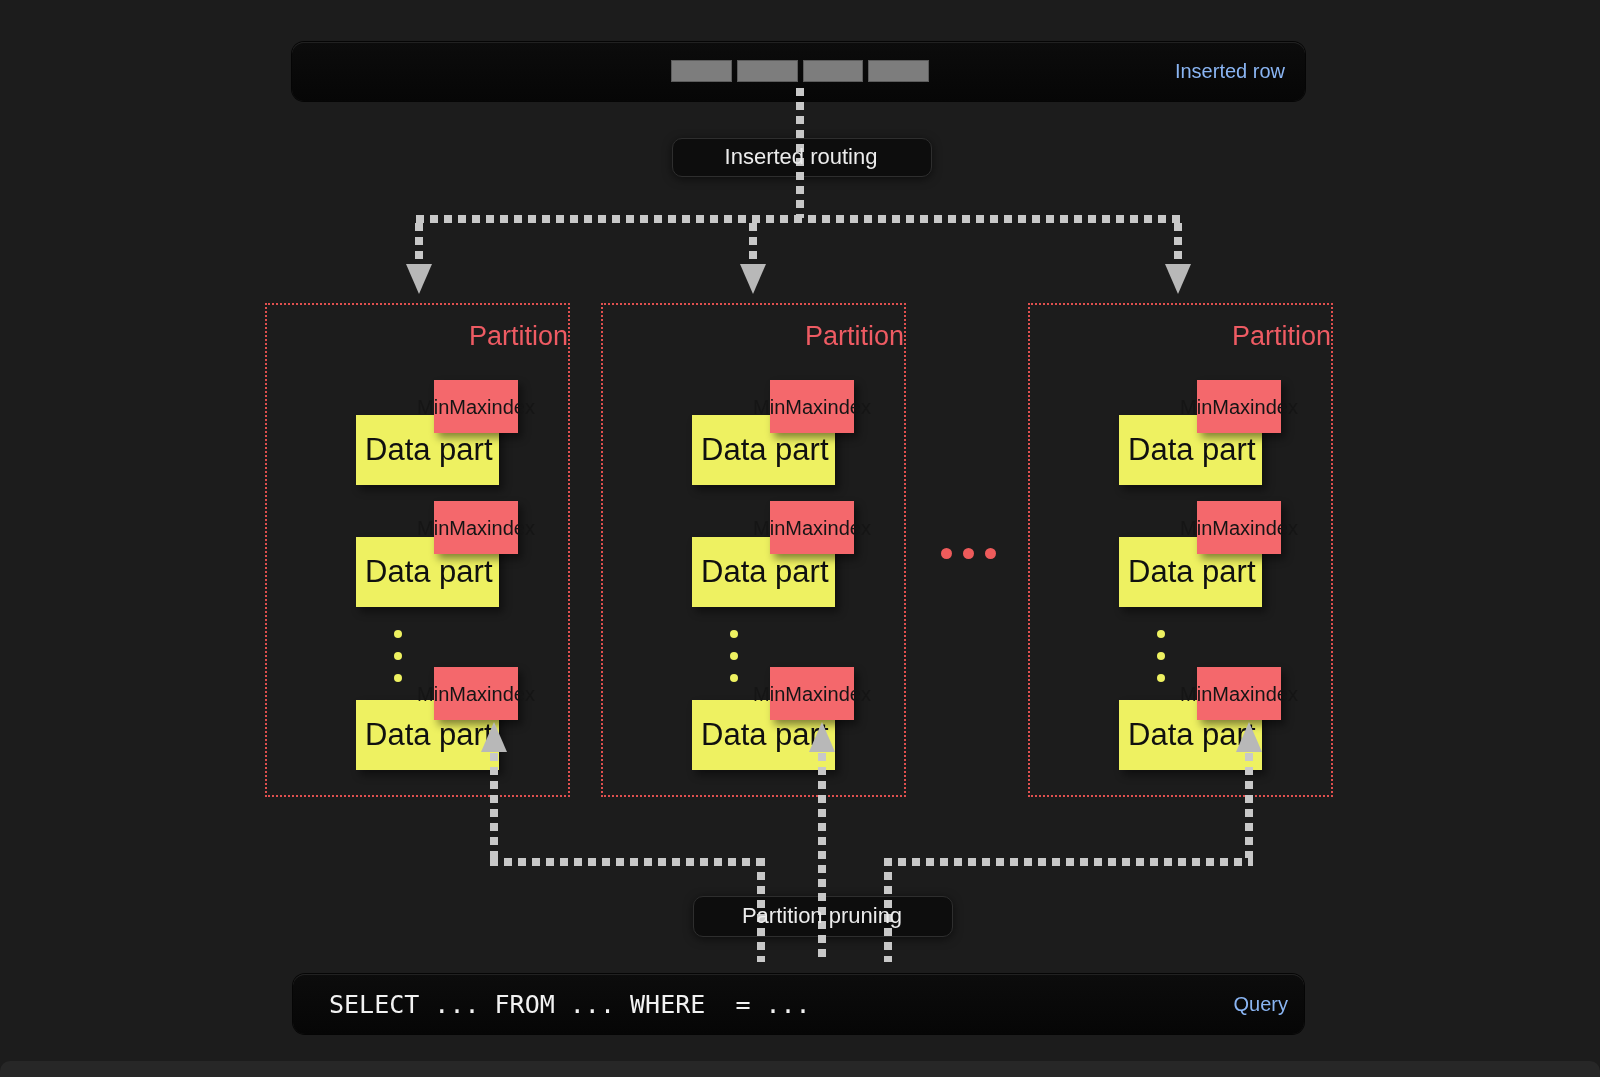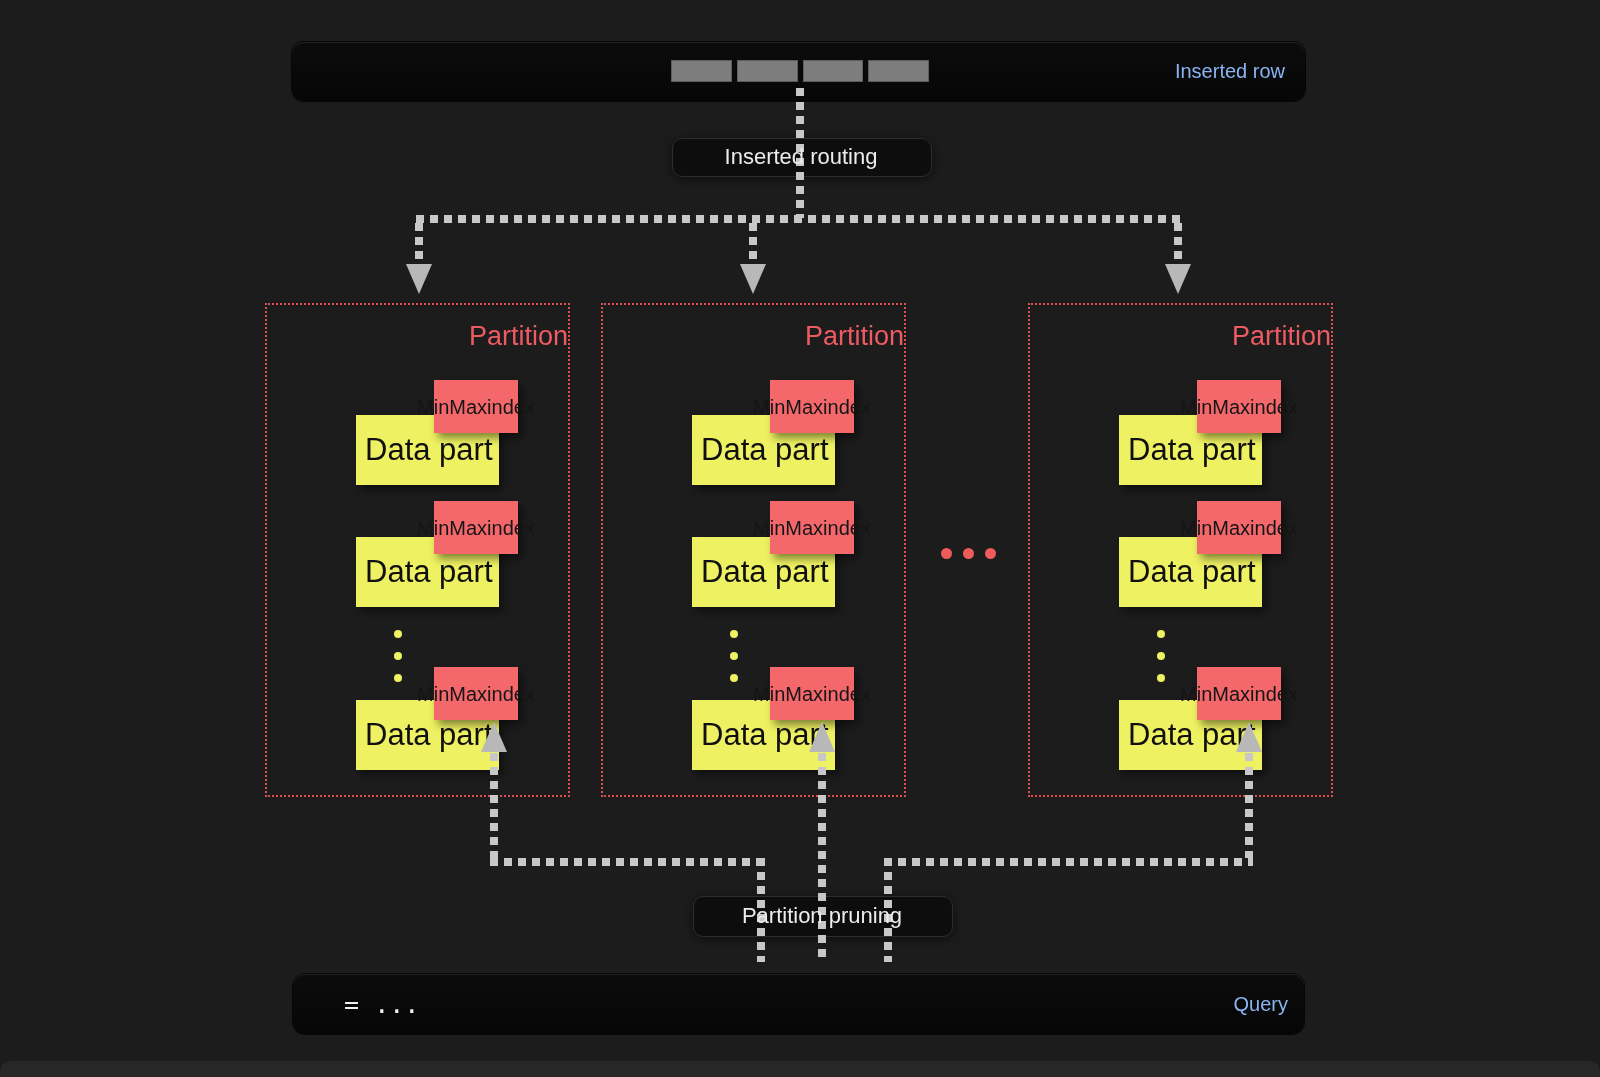--- a/index.html
+++ b/index.html
@@ -181,19 +181,19 @@
 
   <div class="arr-up lines" style="left:1236px;top:722px;"></div>
   <div class="dash-v lines" style="left:1245px;top:753px;height:105px;"></div>
   <div class="dash-h lines" style="left:884px;top:858px;width:369px;"></div>
   <div class="dash-v lines" style="left:884px;top:858px;height:104px;"></div>
 
   <div class="pill-text txt" style="left:672px;top:138px;width:258px;height:37px;">Inserted routing</div>
   <div class="pill-text txt" style="left:693px;top:896px;width:258px;height:39px;">Partition pruning</div>
 
   <div class="bar" style="left:293px;top:974px;width:1011px;height:60px;">
-    <div class="query-code"><span> = ...</span></div>
+    <div class="query-code"><span>SELECT ... FROM ... WHERE </span><span> = ...</span></div>
     <div class="bar-label" style="right:16px;">Query</div>
   </div>
 
   <div class="bottom-strip"></div>
 
 </div>
 
 </body></html>

